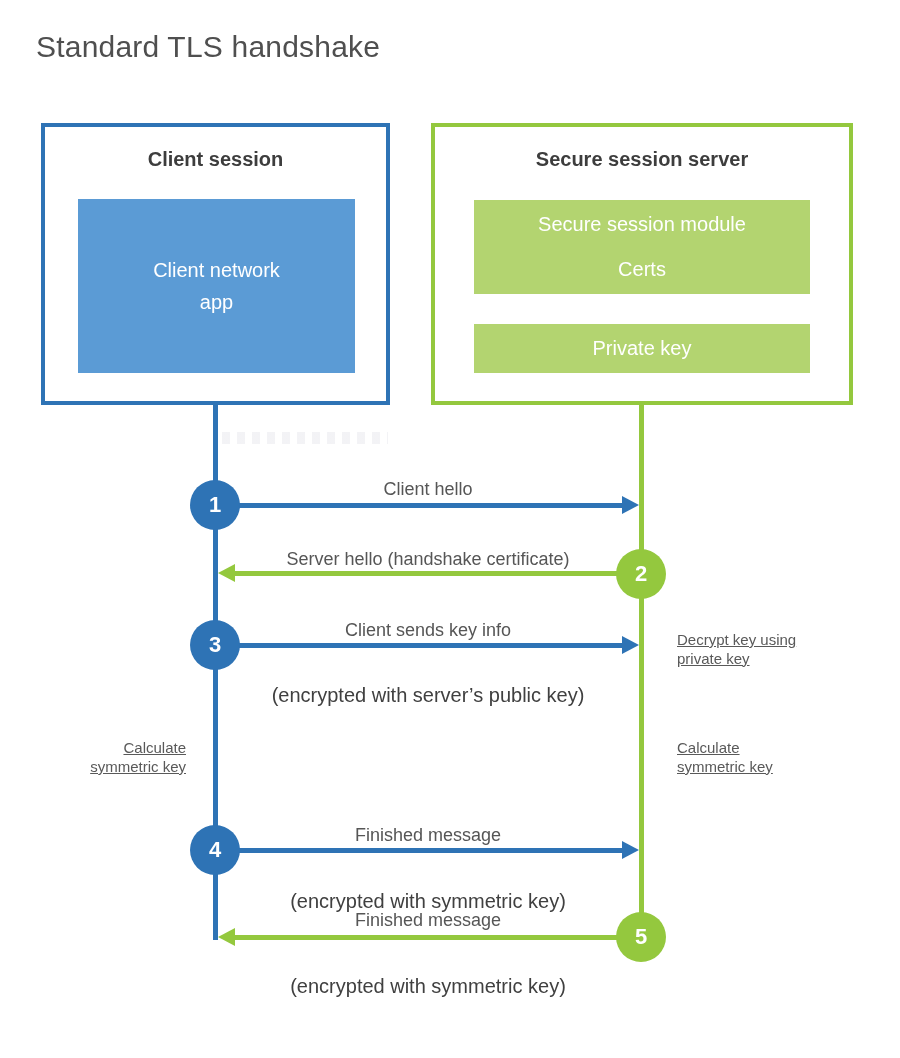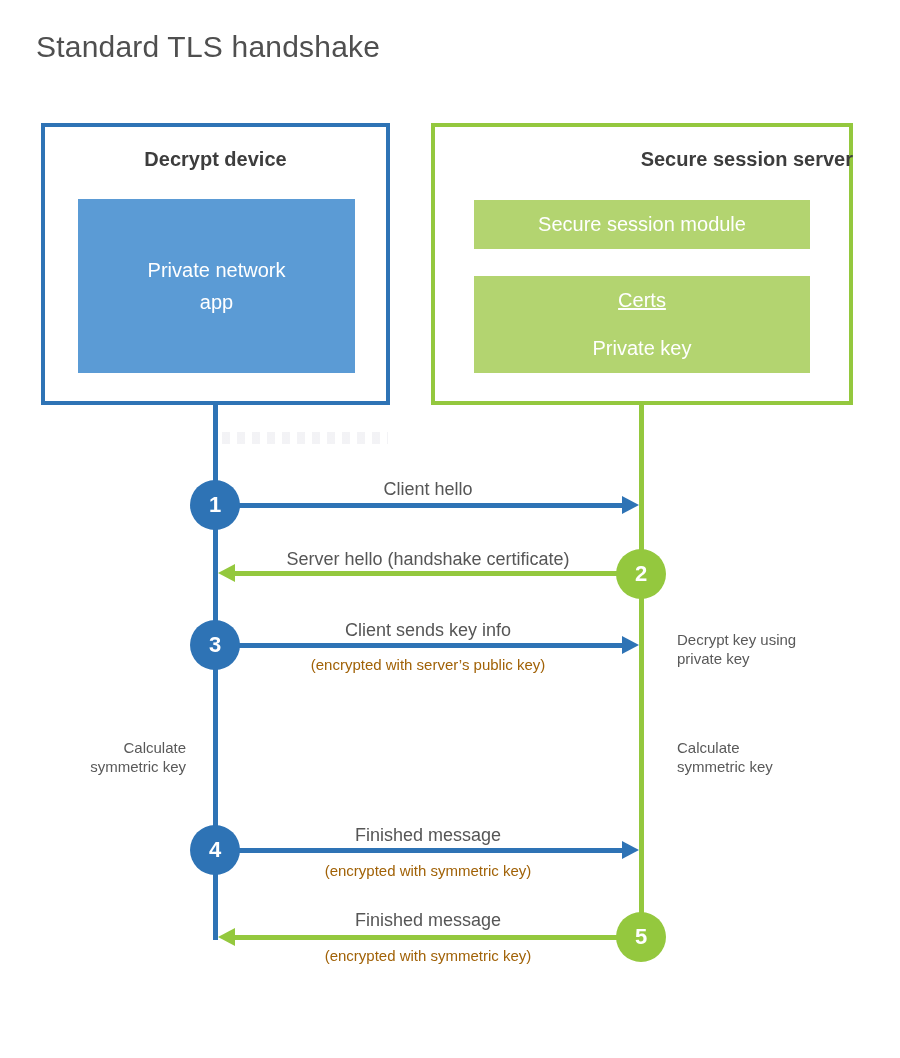--- a/index.html
+++ b/index.html
@@ -37,21 +37,21 @@
 
   .actor-title {
     position: absolute;
     top: 148px;
     font-size: 20px;
     font-weight: bold;
     color: #3d3d3d;
     text-align: center;
   }
   .actor-title.client { left: 41px;  width: 349px; }
-  .actor-title.server { left: 431px; width: 422px; text-align: right; }
+  .actor-title.server { left: 431px; width: 422px; }
 
   .client-app {
     position: absolute;
     left: 78px; top: 199px;
     width: 277px; height: 174px;
     background: #5b9bd5;
     color: #ffffff;
     font-size: 20px;
     line-height: 1.6;
     display: flex; align-items: center; justify-content: center;
@@ -62,21 +62,21 @@
   .server-bar {
     position: absolute;
     left: 474px;
     width: 336px; height: 49px;
     background: #b3d470;
     color: #ffffff;
     font-size: 20px;
     display: flex; align-items: center; justify-content: center;
   }
   .server-bar.b0 { top: 200px; }
-  .server-bar.b1 { top: 276px; text-decoration: underline; }
+  .server-bar.b1 { top: 245px; }
   .server-bar.b2 { top: 324px; }
 
   
   .lifeline {
     position: absolute;
     top: 403px;
     width: 5px;
     height: 537px;
   }
   .lifeline.blue  { left: 213px; background: #2e73b5; }
@@ -112,22 +112,23 @@
     position: absolute;
     left: 128px; width: 600px;
     text-align: center;
     font-size: 18px;
     color: #565656;
   }
   .msg-sub {
     position: absolute;
     left: 128px; width: 600px;
     text-align: center;
-    font-size: 15px;
-    color: #a16207;
+    font-size: 20px;
+    color: #404040;
+    margin-top: 28px;
   }
 
   .step-circle {
     position: absolute;
     width: 50px; height: 50px;
     border-radius: 50%;
     color: #ffffff;
     font-size: 22px;
     font-weight: bold;
     display: flex; align-items: center; justify-content: center;
@@ -135,34 +136,35 @@
   }
   .step-circle.blue  { background: #2e73b5; left: 190px; }
   .step-circle.green { background: #94c83e; left: 616px; }
 
   .side-note {
     position: absolute;
     font-size: 15px;
     line-height: 1.25;
     color: #595959;
     white-space: pre-line;
+    text-decoration: underline;
   }
   .side-note.right-col { left: 677px; width: 150px; text-align: left; }
   .side-note.left-col  { left: 55px;  width: 131px; text-align: right; }
 </style>
 </head>
 <body>
 
 <div class="canvas">
 
   <div class="title">Standard TLS handshake</div>
 
   <div class="actor-box client"></div>
-  <div class="actor-title client">Decrypt device</div>
-  <div class="client-app"><span>Private network
+  <div class="actor-title client">Client session</div>
+  <div class="client-app"><span>Client network
 app</span></div>
 
   <div class="actor-box server"></div>
   <div class="actor-title server">Secure session server</div>
   <div class="server-bar b0">Secure session module</div>
   <div class="server-bar b1">Certs</div>
   <div class="server-bar b2">Private key</div>
 
   <div class="lifeline blue"></div>
   <div class="lifeline green"></div>

